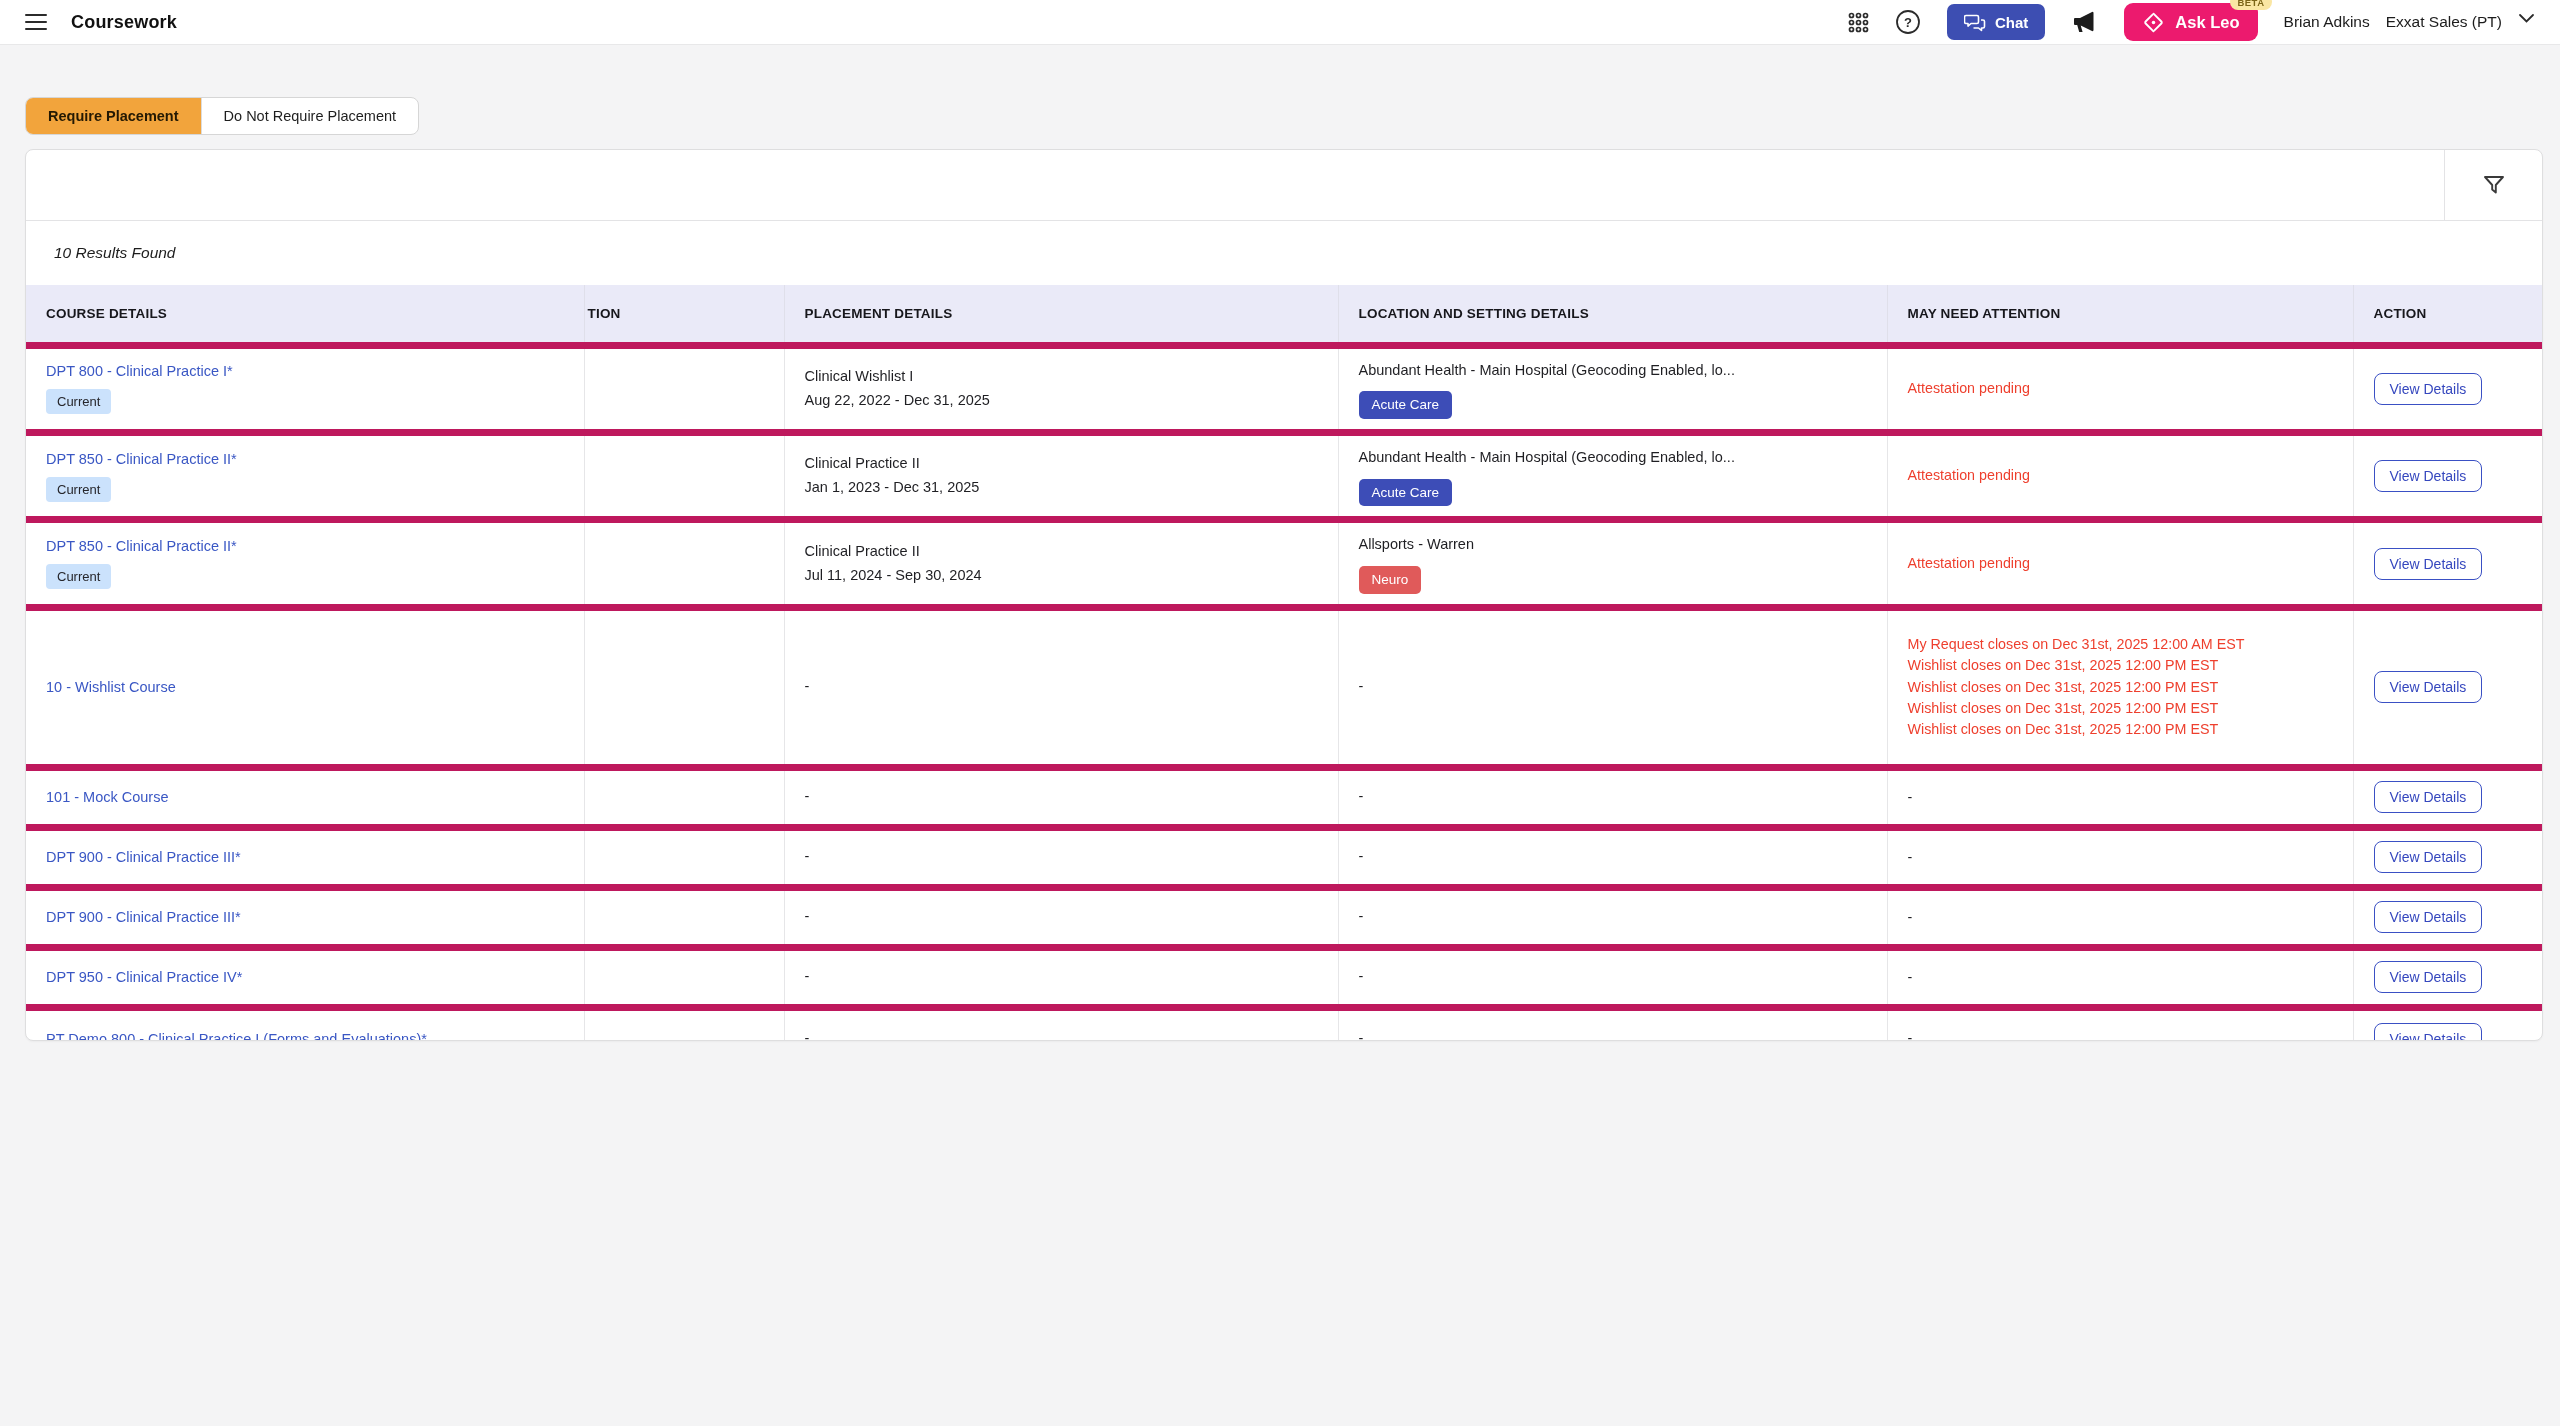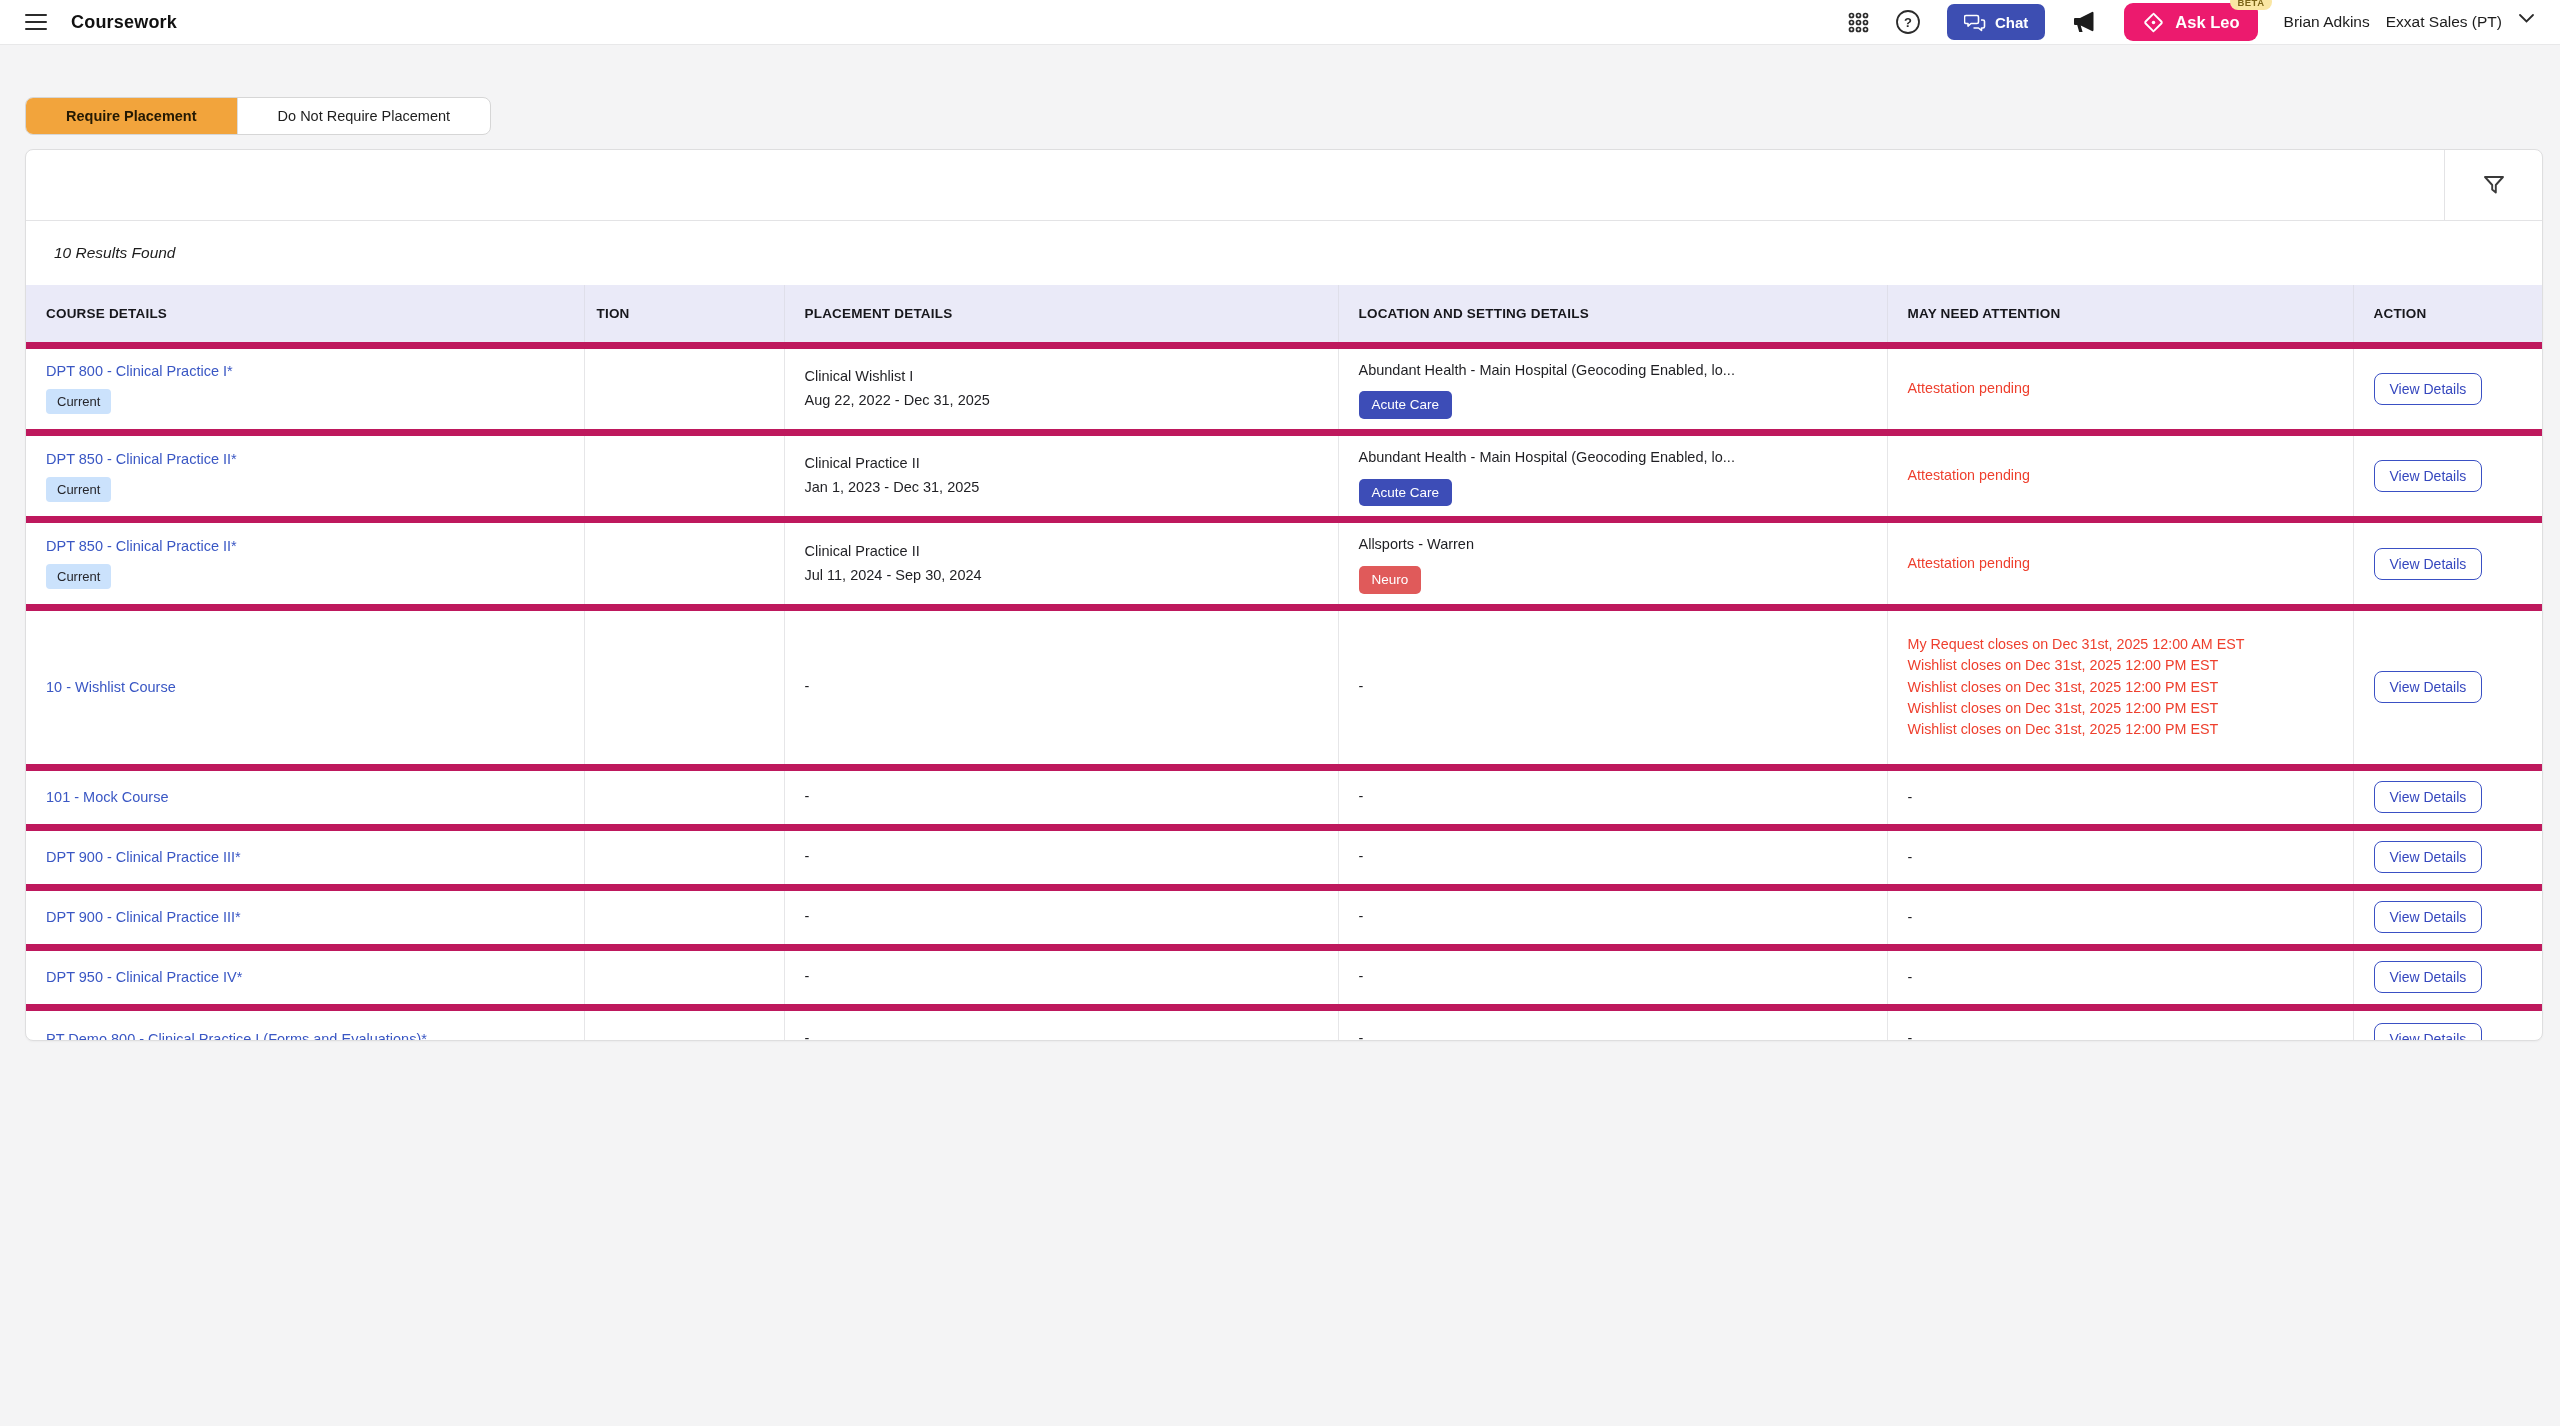--- a/index.html
+++ b/index.html
@@ -39,21 +39,21 @@
   }
   .user-name, .org-name { font-size:15.5px; color:#1c1c1c; white-space:nowrap; }
   .user-block { display:flex; gap:16px; }
 
   
   .page { padding:0 17px 0 25px; }
   .tab-group {
     display:inline-flex; margin-top:52px; height:38px;
     border:1px solid #D6D6D6; border-radius:8px; overflow:hidden; background:#fff;
   }
-  .tab { display:flex; align-items:center; padding:0 40px; font-size:14.5px; color:#1e1e1e; cursor:pointer; white-space:nowrap; }
+  .tab { display:flex; align-items:center; padding:0 22px; font-size:14.5px; color:#1e1e1e; cursor:pointer; white-space:nowrap; }
   .tab.active { background:#F2A43C; color:#241903; font-weight:700; }
   .tab.inactive { border-left:1px solid #DCDCDC; }
 
   .card {
     margin-top:14px; height:892px; background:#fff;
     border:1px solid #DEDEDF; border-radius:8px;
     display:flex; flex-direction:column;
     box-shadow:0 1px 2px rgba(0,0,0,.04);
     overflow:hidden;
   }
@@ -63,21 +63,21 @@
 
   .results-row { height:64px; flex:none; display:flex; align-items:center; padding:0 28px; }
   .results-text { font-style:italic; font-size:15.5px; color:#1d1d1d; }
 
   table.grid { width:100%; border-collapse:collapse; table-layout:fixed; flex:none; }
   .grid th {
     background:#EAEAF8; height:60px; text-align:left; padding:0 20px;
     font-size:13.5px; font-weight:700; color:#17171C; letter-spacing:.2px;
     border-right:1px solid #DFDFEA; white-space:nowrap; overflow:hidden;
   }
-  .grid th.section-th { padding-left:12px; }
+  .grid th.section-th { padding-left:3px; }
   .grid th:last-child { border-right:none; }
   .grid td {
     border-top:7px solid #be185d; border-right:1px solid #E6E6E8;
     padding:10px 20px; vertical-align:middle; font-size:14.5px; color:#1f1f23;
     overflow:hidden;
   }
   .grid td:last-child { border-right:none; }
   .grid tr.last td { border-bottom:1px solid #E6E6E8; }
 
   .course-link { color:#3A57C4; text-decoration:none; font-size:14.5px; cursor:pointer; display:inline-block; }

